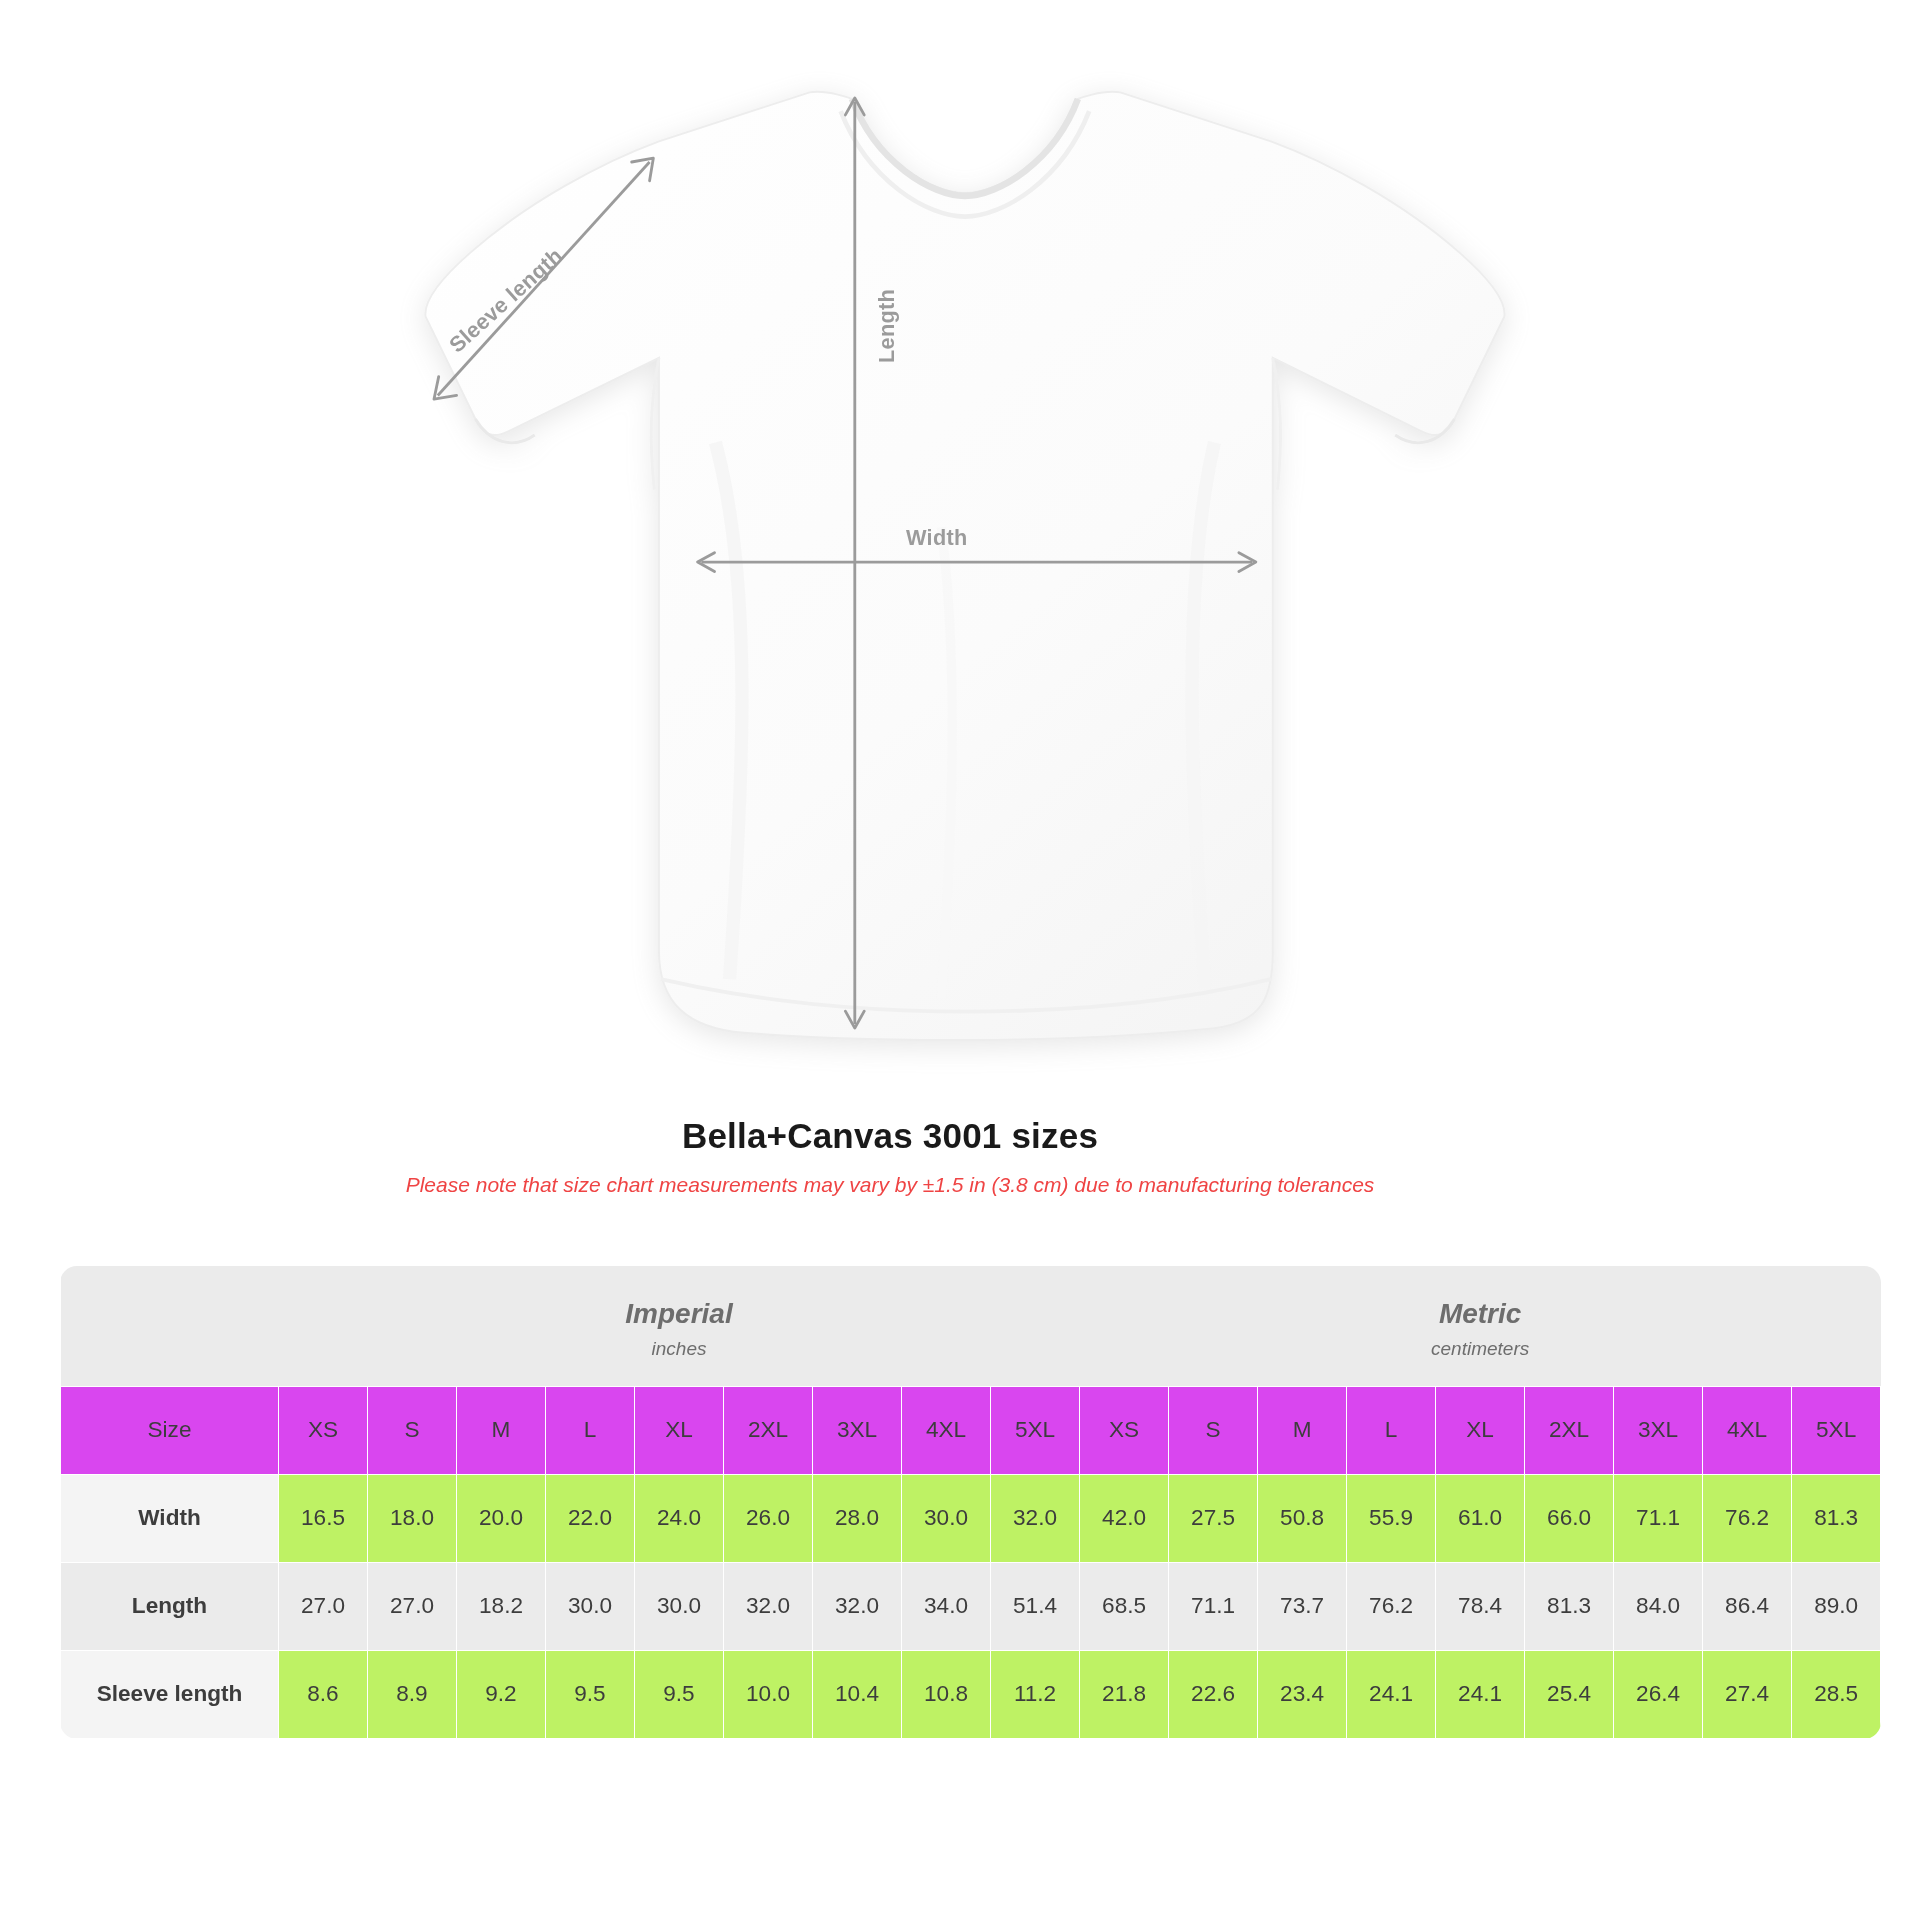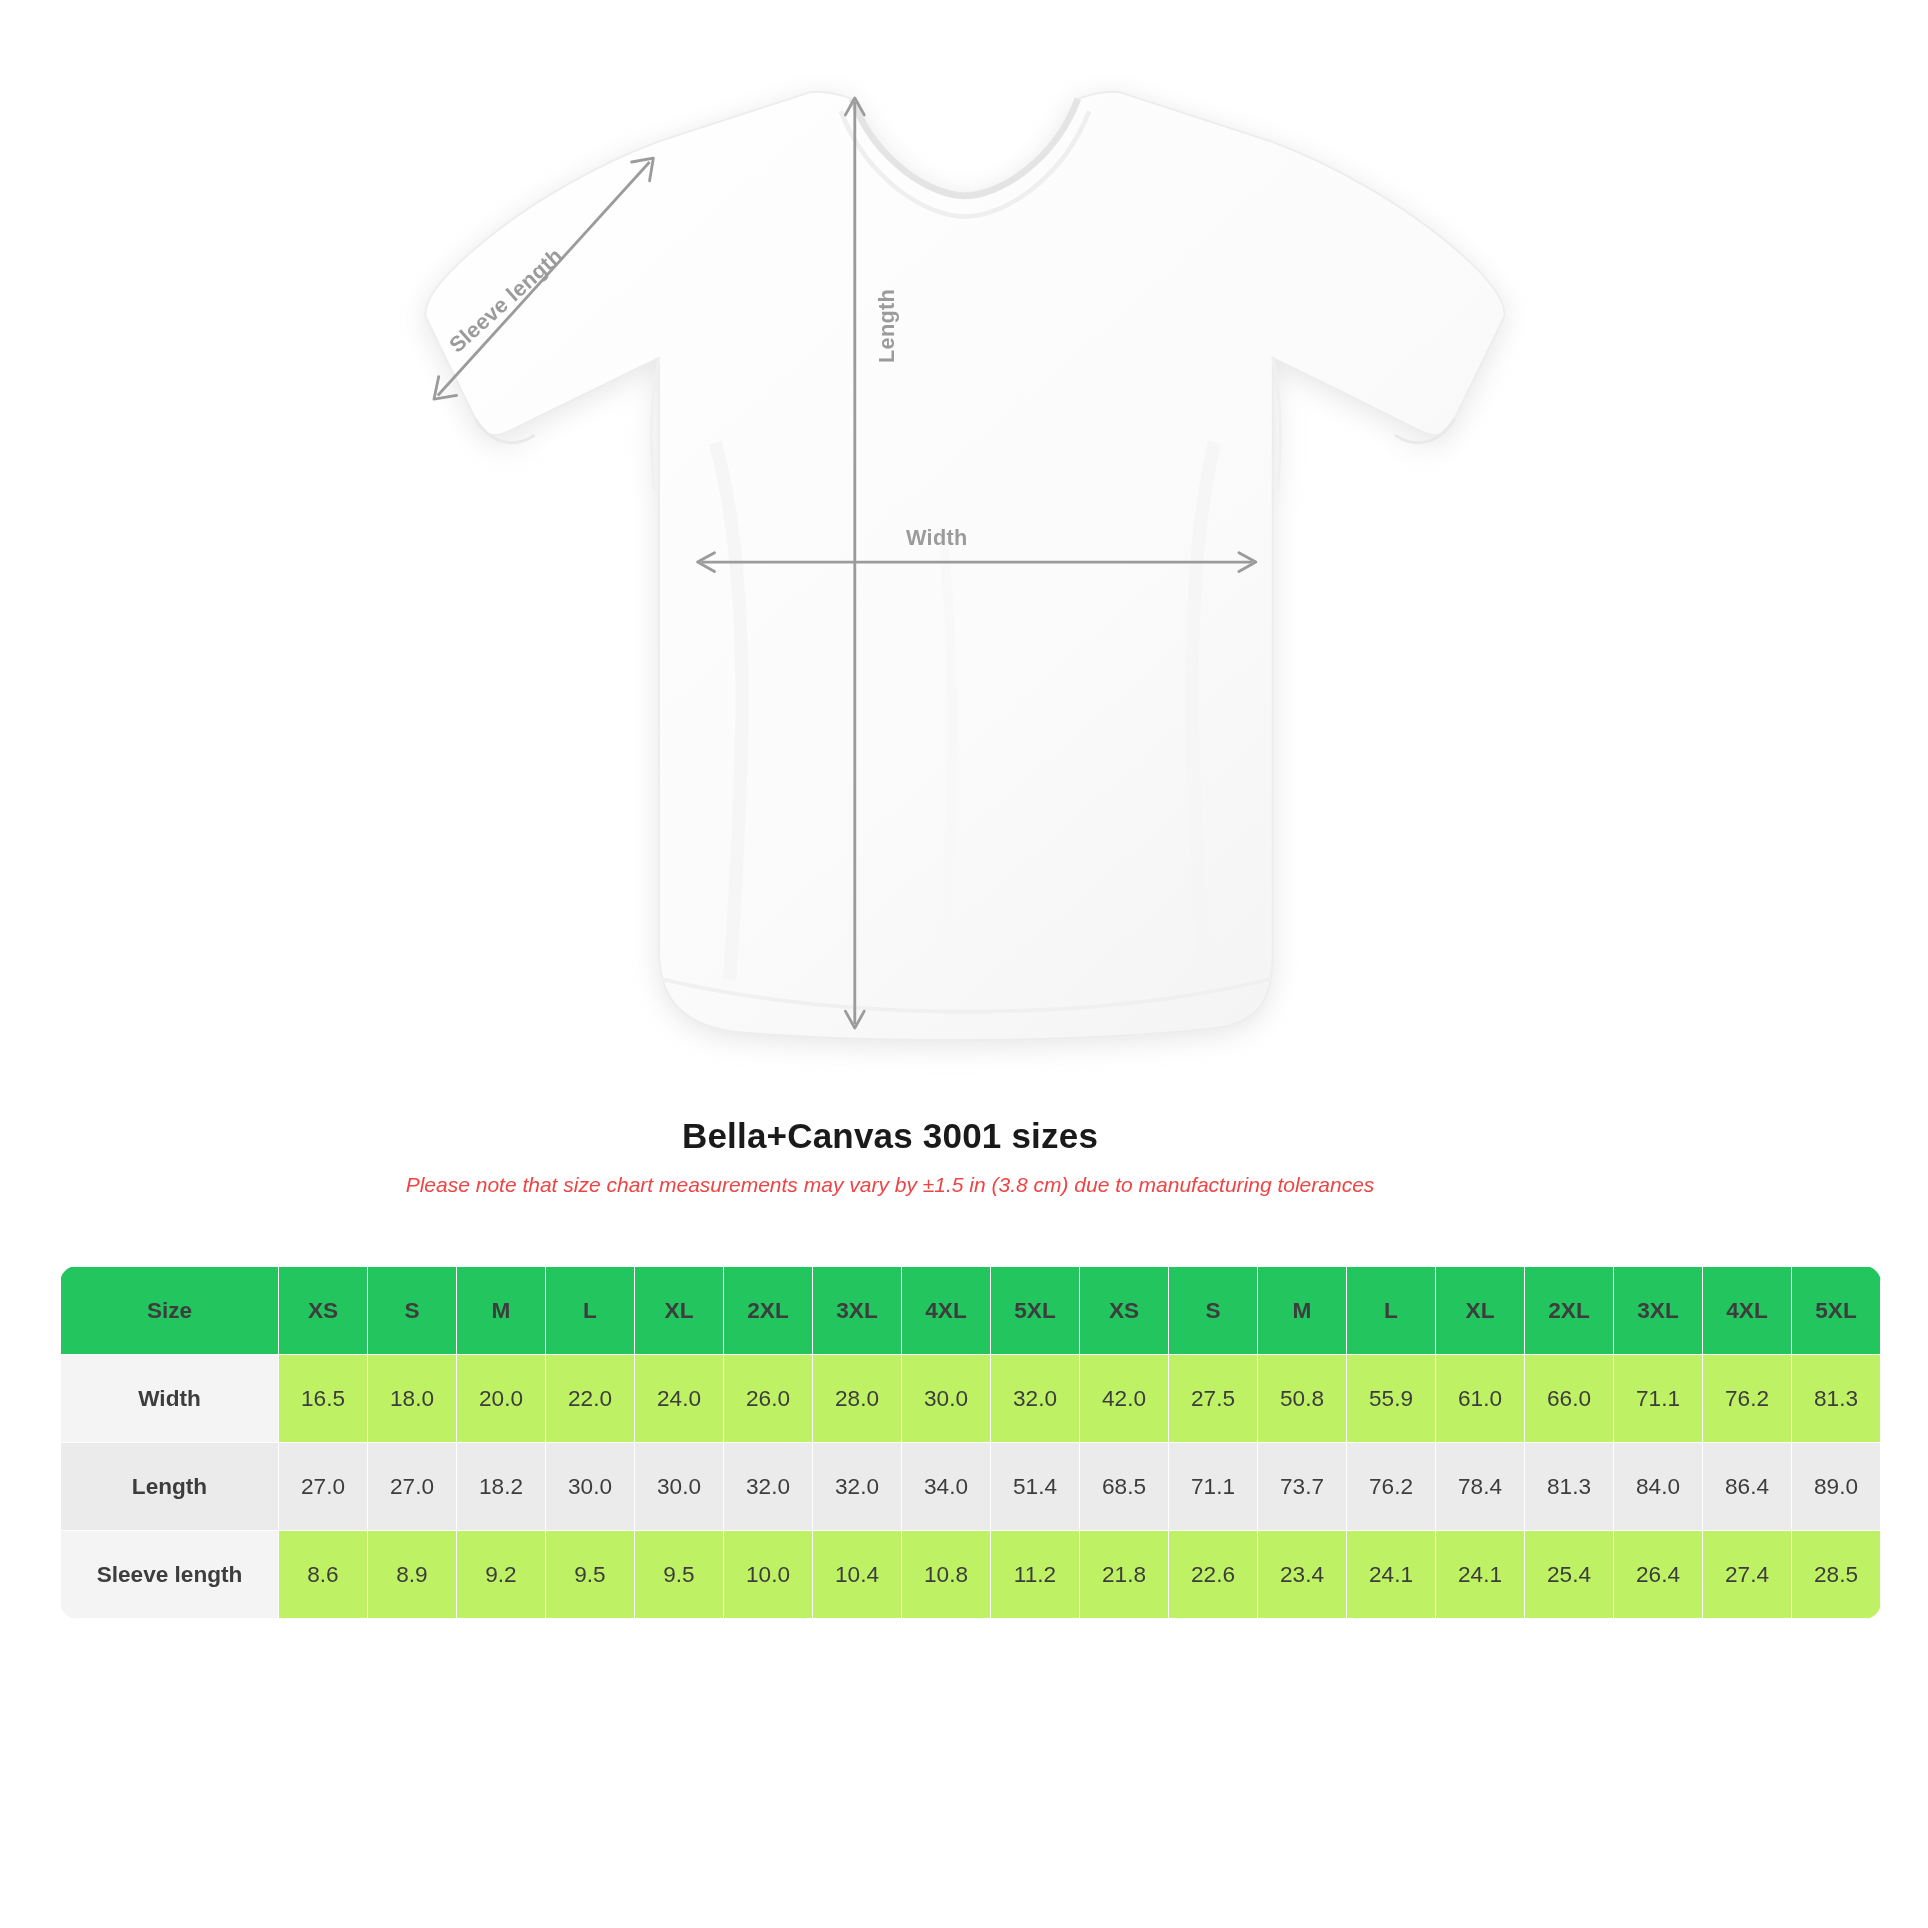--- a/index.html
+++ b/index.html
@@ -116,21 +116,21 @@
     height: 88px;
     color: #3d3d3d;
   }
   .row-head {
     font-weight: bold;
     color: #4a4a4a;
     font-size: 23.5px;
     background: #ebebeb;
     width: 218px;
   }
-  .hdr-row td { background: #22c55e; font-weight: bold; color: #4a4a4a; font-size: 23.5px; }
+  .hdr-row td { background: #d946ef; font-weight: normal; color: #4a4a4a; font-size: 23.5px; }
   .band-a td { background: #ebebeb; }
   .band-b td { background: #bef264; }
   .band-a .row-head, .band-b .row-head { background: inherit; }
   .band-b .row-head { background: #f4f4f4; }
   .band-a .row-head { background: #ebebeb; }
 </style>
 </head>
 <body>
 
 <div class="page">
@@ -220,20 +220,35 @@
     <p class="chart-note">Please note that size chart measurements may vary by ±1.5 in (3.8 cm) due to manufacturing tolerances</p>
   </div>
 
   <div class="table-wrap">
     <table class="size-table">
       <colgroup>
         <col style="width:218px">
         <col span="18" style="width:89px">
       </colgroup>
       <tbody>
+        <tr class="unit-row">
+          <td></td>
+          <td colspan="9">
+            <div class="unit-cell">
+              <div class="unit-name">Imperial</div>
+              <div class="unit-sub">inches</div>
+            </div>
+          </td>
+          <td colspan="9">
+            <div class="unit-cell">
+              <div class="unit-name">Metric</div>
+              <div class="unit-sub">centimeters</div>
+            </div>
+          </td>
+        </tr>
 
         <tr class="hdr-row">
           <td class="row-head">Size</td>
           <td>XS</td>
           <td>S</td>
           <td>M</td>
           <td>L</td>
           <td>XL</td>
           <td>2XL</td>
           <td>3XL</td>

